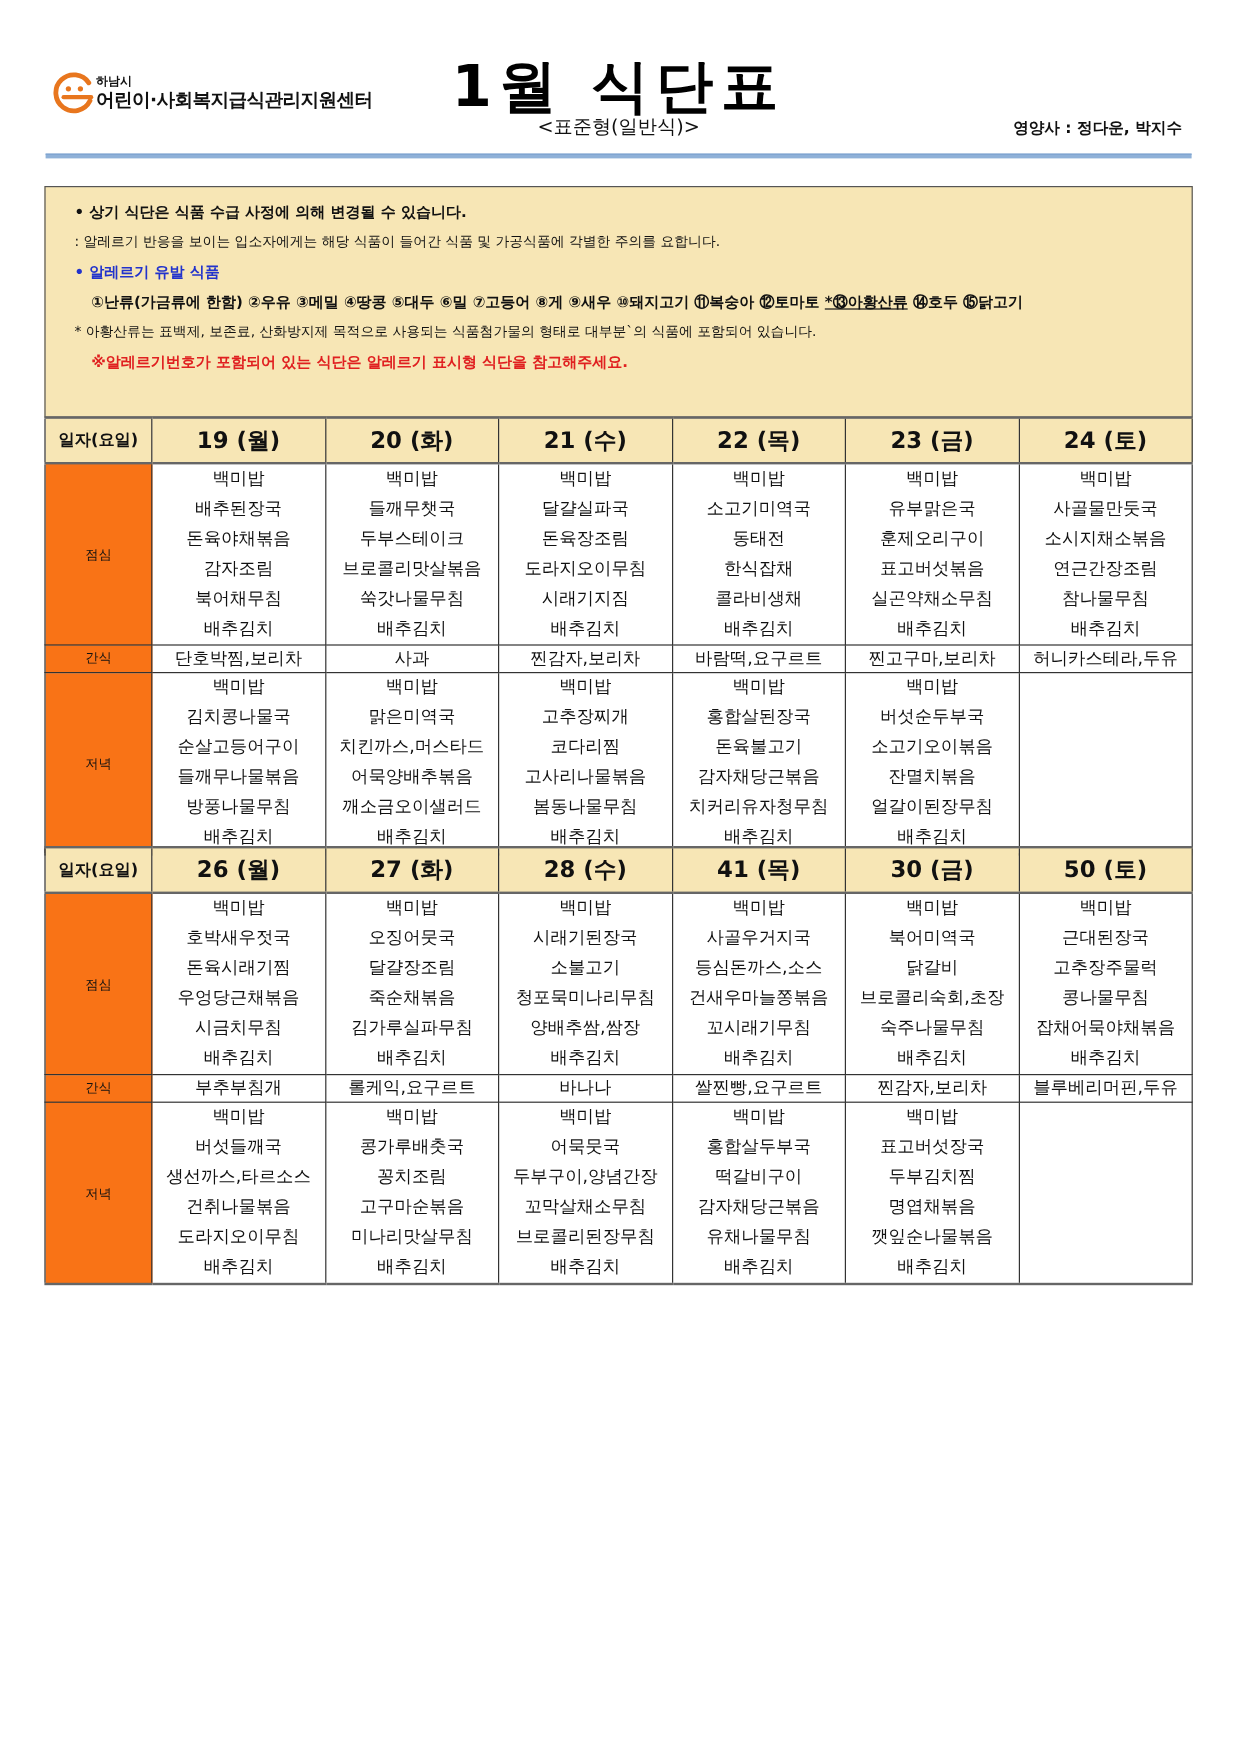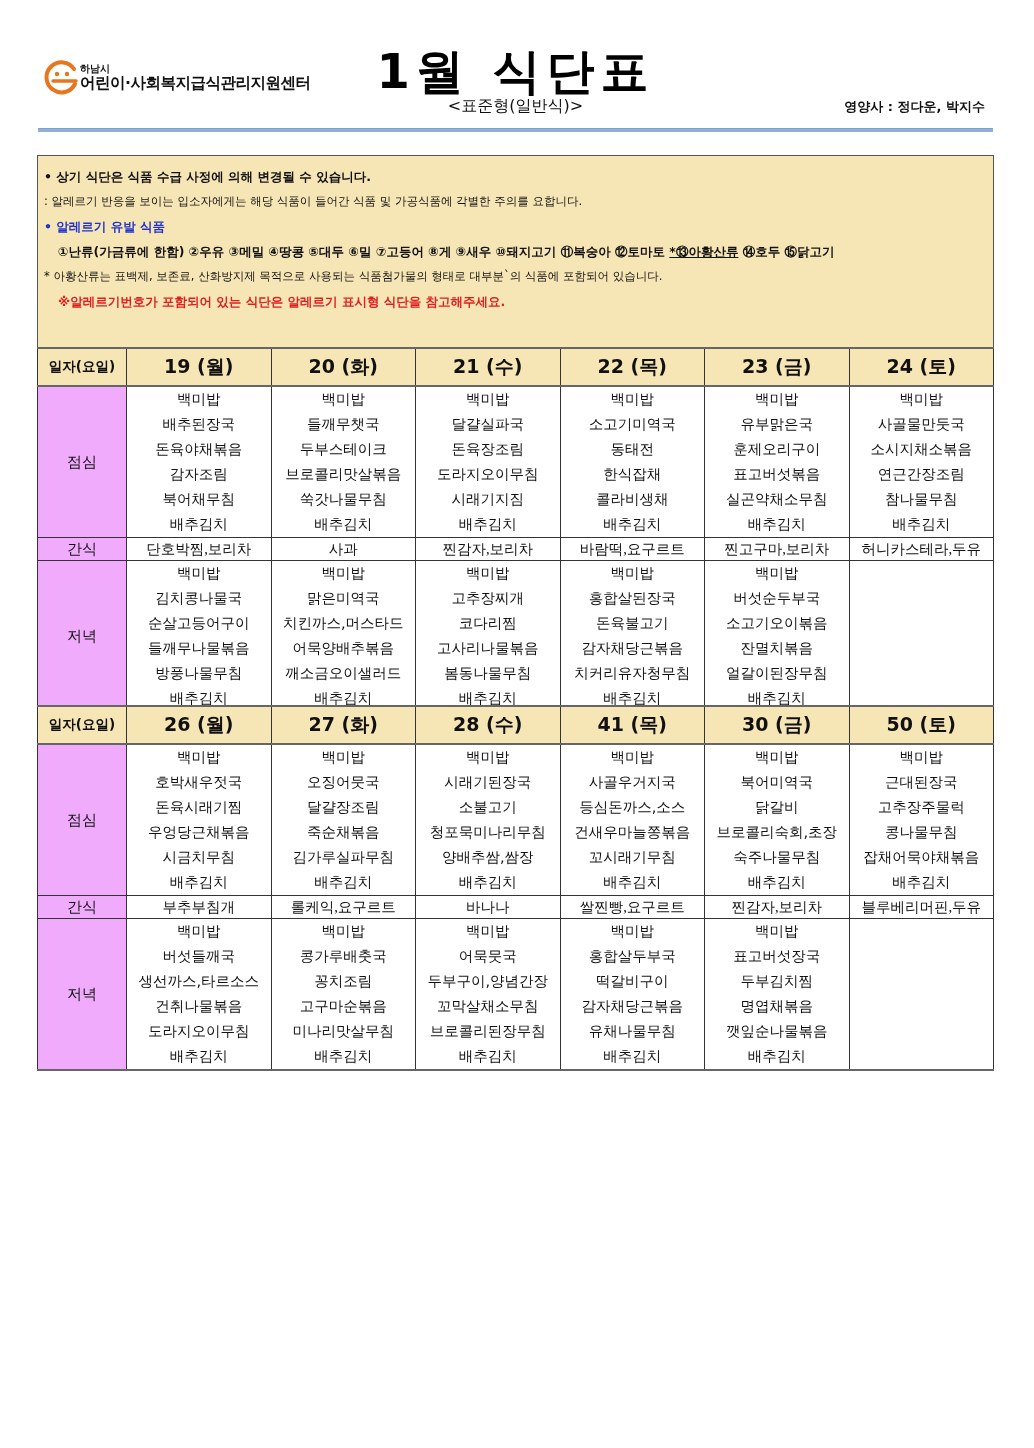--- a/index.html
+++ b/index.html
@@ -11,37 +11,37 @@
   .logo-icon { width: 36px; height: 36px; }
   .logo-text { margin-left: 0; line-height: 1; }
   .logo-small { font-size: 10px; font-weight: bold; color: #111; display: block; margin-bottom: 2px; }
   .logo-big { font-size: 15.5px; font-weight: bold; color: #111; letter-spacing: -0.5px; display: block; }
 
   .title { position: absolute; left: 0; right: 0; top: 0; text-align: center; font-size: 48px; font-weight: bold; letter-spacing: 6px; color: #000; }
   .subtitle { position: absolute; left: 0; right: 0; top: 56px; text-align: center; font-size: 16px; color: #111; }
   .dietitian { position: absolute; right: 8px; top: 58px; font-size: 13px; font-weight: bold; color: #111; }
   .rule { position: absolute; left: 38px; top: 128px; width: 955px; height: 4px; background: #8fb1d8; border-top: 1px solid #7da2cf; }
 
-  .notice { position: absolute; left: 37px; top: 155px; width: 957px; height: 193px; background: #f7e6b5; border: 1px solid #555; padding: 8px 6px; font-size: 12.5px; }
+  .notice { position: absolute; left: 37px; top: 155px; width: 957px; height: 193px; background: #f7e6b5; border: 1px solid #555; padding: 8px 24px; font-size: 12.5px; }
   .notice .line { height: 25px; line-height: 25px; white-space: nowrap; }
   .notice .b { font-weight: bold; }
   .notice .blue { color: #2233cc; font-weight: bold; }
   .notice .red { color: #e02020; font-weight: bold; }
   .notice .small { font-size: 11.5px; }
   .notice .ind { padding-left: 14px; }
   .notice u { text-decoration: underline; }
 
   table.menu { position: absolute; left: 37px; width: 957px; border-collapse: collapse; table-layout: fixed; font-size: 14.5px; }
   table.menu td, table.menu th { border: 1px solid #333; text-align: center; vertical-align: middle; }
   table.menu th { background: #f7e6b5; height: 38px; font-size: 19px; font-weight: bold; border-top: 2px solid #666; border-bottom: 2px solid #666; }
   table.menu th.label { font-size: 13.5px; }
-  td.meal-label { background: #f0abfc; font-size: 15px; }
+  td.meal-label { background: #f97316; font-size: 11px; }
   td.cell { padding: 0; line-height: 25px; }
   td.cell .item { display: block; height: 25px; }
-  tr.snack td { height: 23px; line-height: 22px; font-family: Liberation Serif, serif; }
+  tr.snack td { height: 23px; line-height: 22px; }
   tr.last td { border-bottom: 2px solid #666; }
 </style>
 </head>
 <body>
 
 <div class="header">
   <div class="logo">
     <svg class="logo-icon" viewBox="0 0 36 36">
       <path d="M30 9 A15 15 0 1 0 31 24" fill="none" stroke="#e8761e" stroke-width="4" stroke-linecap="round"></path>
       <circle cx="13" cy="14" r="2.2" fill="#e8761e"></circle>

